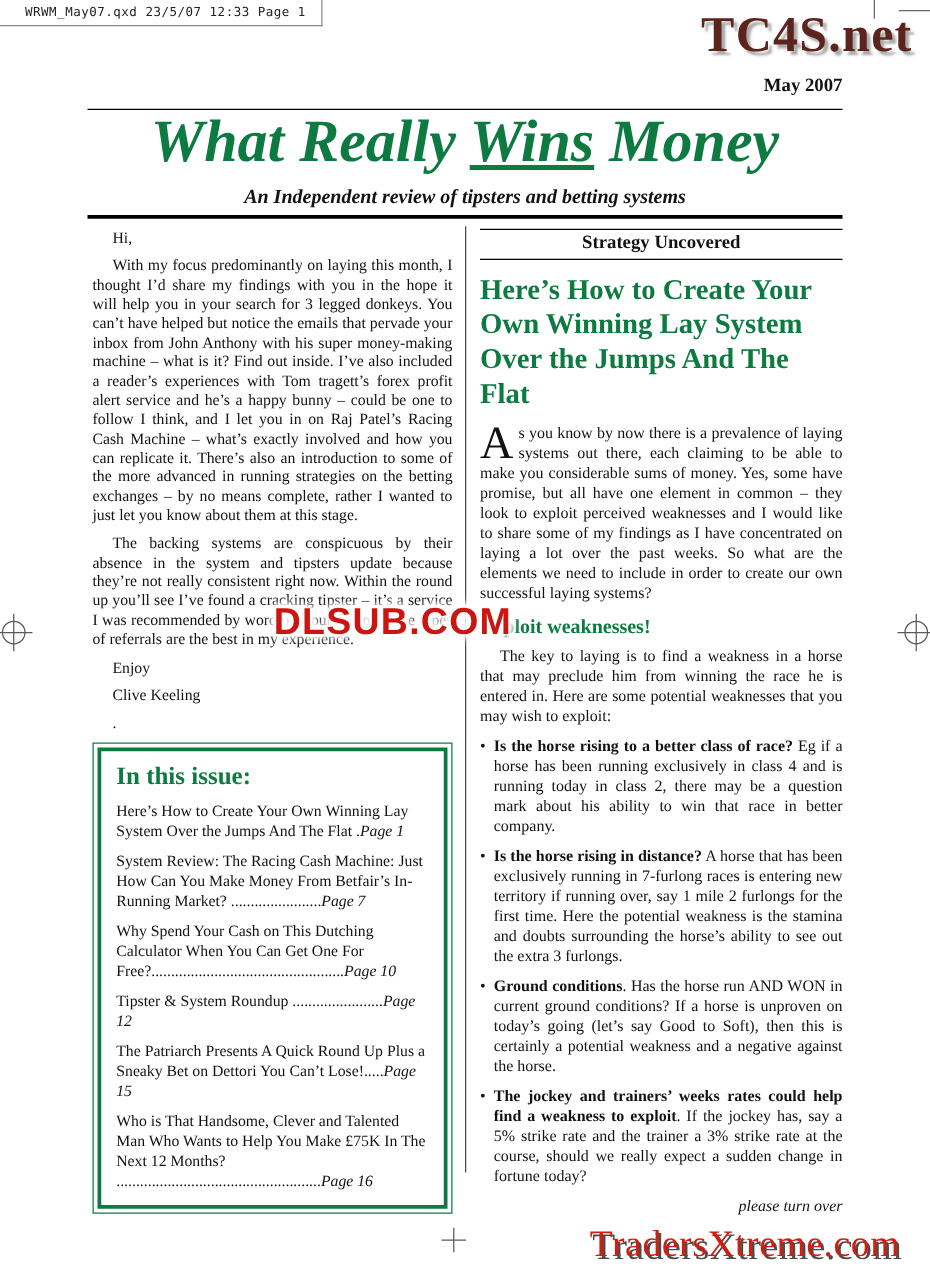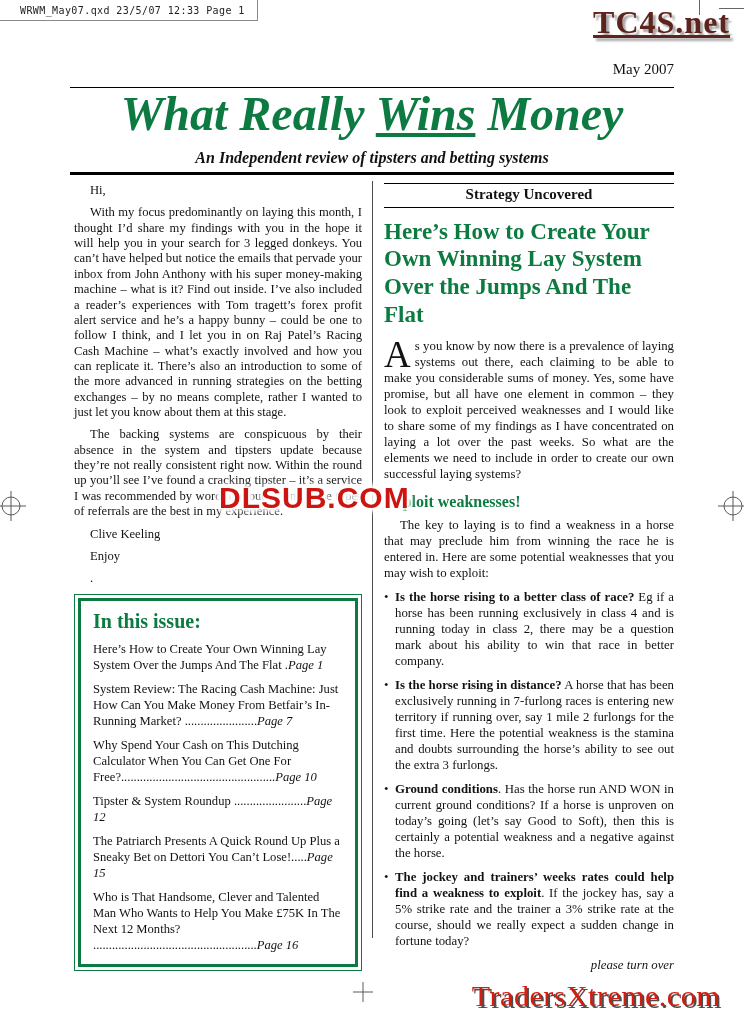--- a/index.html
+++ b/index.html
@@ -5,24 +5,24 @@
   html,body{margin:0;padding:0;background:#ffffff;}
   .page{position:relative;width:744px;height:1024px;background:#fff;overflow:hidden;
         font-family:"Liberation Serif", serif;color:#121212;}
 
   
   .print-slug{position:absolute;top:0;left:0;width:258px;height:21px;
     border-right:1px solid #8a8a8a;border-bottom:1px solid #8a8a8a;
     font-family:"DejaVu Sans Mono", monospace;font-size:10px;line-height:21px;
     padding-left:20px;color:#222;letter-spacing:.4px;box-sizing:border-box;}
 
-  .tc4s{position:absolute;top:4px;right:14px;font-size:32px;font-weight:bold;
-    color:#5c241c;text-shadow:3px 3px 2px #a9a9a9;letter-spacing:1px;text-decoration:underline;}
+  .tc4s{position:absolute;top:4px;right:14px;font-size:40px;font-weight:bold;
+    color:#5c241c;text-shadow:3px 3px 2px #a9a9a9;letter-spacing:1px;}
 
-  .issue-date{position:absolute;top:61px;right:70px;font-size:15px;font-weight:normal;}
+  .issue-date{position:absolute;top:61px;right:70px;font-size:15px;font-weight:bold;}
 
   .rule-thin-top{position:absolute;top:87px;left:70px;right:70px;border-top:1.5px solid #000;}
   .masthead{position:absolute;top:86px;left:0;width:100%;margin:0;text-align:center;
     font-size:48px;font-style:italic;font-weight:bold;color:#0d7b41;letter-spacing:0px;}
   .masthead .u{text-decoration:underline;}
   .subtitle{position:absolute;top:149px;left:0;width:100%;text-align:center;
     font-size:16px;font-weight:bold;font-style:italic;}
   .rule-thick{position:absolute;top:172px;left:70px;right:70px;border-top:3px solid #000;}
 
   .col-divider{position:absolute;top:181px;left:372px;height:757px;border-left:1px solid #4a4a4a;}
@@ -87,22 +87,22 @@
   <h1 class="masthead"><span>What Really </span><span class="u">Wins</span><span> Money</span></h1>
   <div class="subtitle">An Independent review of tipsters and betting systems</div>
   <div class="rule-thick"></div>
 
   <div class="col-divider"></div>
 
   <div class="left-col">
     <p class="indent">Hi,</p>
     <p class="indent">With my focus predominantly on laying this month, I thought I’d share my findings with you in the hope it will help you in your search for 3 legged donkeys. You can’t have helped but notice the emails that pervade your inbox from John Anthony with his super money-making machine – what is it? Find out inside. I’ve also included a reader’s experiences with Tom tragett’s forex profit alert service and he’s a happy bunny – could be one to follow I think, and I let you in on Raj Patel’s Racing Cash Machine – what’s exactly involved and how you can replicate it. There’s also an introduction to some of the more advanced in running strategies on the betting exchanges – by no means complete, rather I wanted to just let you know about them at this stage.</p>
     <p class="indent">The backing systems are conspicuous by their absence in the system and tipsters update because they’re not really consistent right now. Within the round up you’ll see I’ve found a cracking tipster – it’s a service I was recommended by word of mouth – and these types of referrals are the best in my experience.</p>
+    <p class="signoff">Enjoy</p>
     <p class="signoff">Clive Keeling</p>
-    <p class="signoff">Enjoy</p>
     <p class="signoff">.</p>
 
     <div class="toc-outer">
       <div class="toc-inner">
         <div class="toc-title">In this issue:</div>
 
         <div class="toc-item"><span>Here’s How to Create Your Own Winning Lay System Over the Jumps And The Flat </span><span class="leader">.</span><span class="pg">Page 1</span></div>
         <div class="toc-item"><span>System Review: The Racing Cash Machine: Just How Can You Make Money From Betfair’s In-Running Market? </span><span class="leader">.......................</span><span class="pg">Page 7</span></div>
         <div class="toc-item"><span>Why Spend Your Cash on This Dutching Calculator When You Can Get One For Free?</span><span class="leader">.................................................</span><span class="pg">Page 10</span></div>
         <div class="toc-item"><span>Tipster &amp; System Roundup </span><span class="leader">.......................</span><span class="pg">Page 12</span></div>

